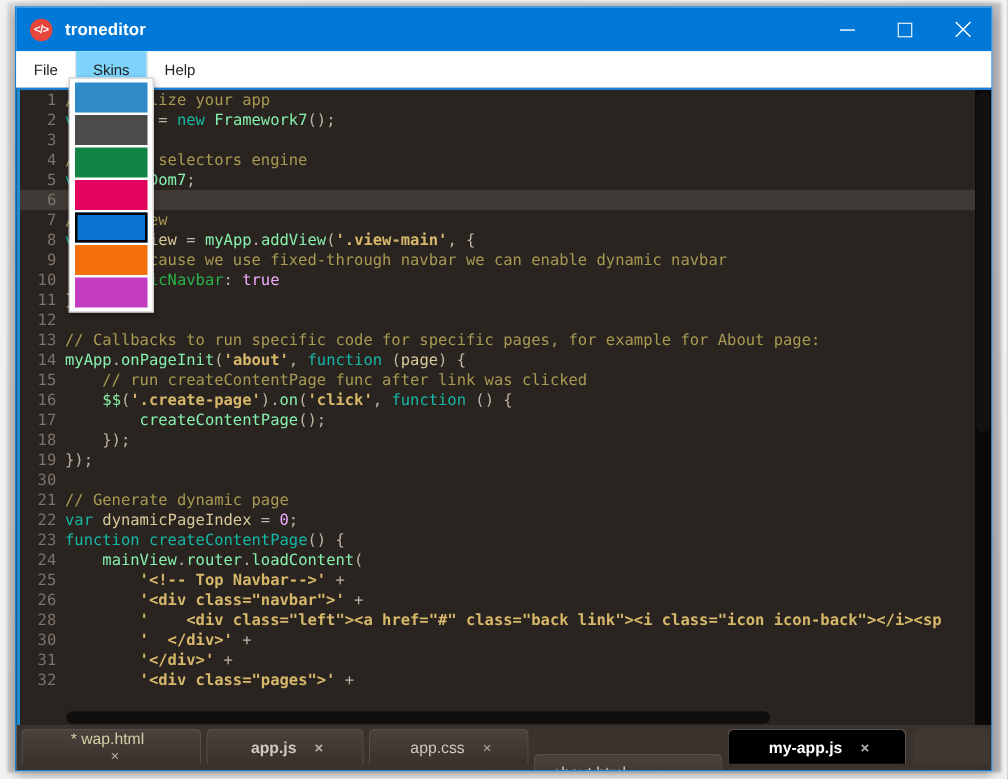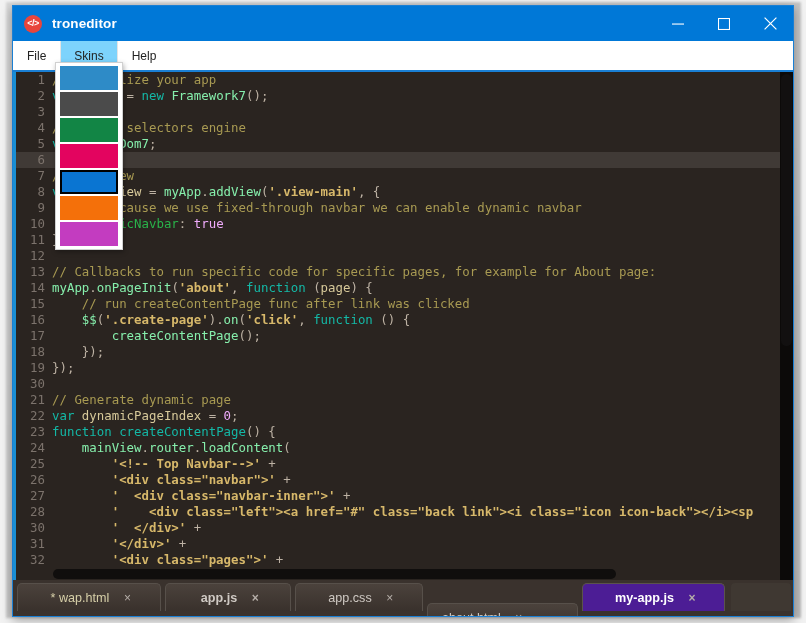--- a/index.html
+++ b/index.html
@@ -255,21 +255,21 @@
     flex: 0 0 auto;
   }
   .tab .tab-label { margin-right: 12px; }
   .tab .tab-close {
     color: #b5aea8;
     font-size: 12px;
     width: 12px;
     text-align: center;
   }
   .tab.active {
-    background: #4c1d95;
+    background: #000000;
     border-color: #5b534d;
     color: #ffffff;
     font-weight: bold;
   }
   .tab.modified .tab-label { color: #d6cfa8; }
   #tab-filler {
     flex: 1 1 auto;
     height: 28px;
     background: #3f3832;
     border-radius: 4px 4px 0 0;
@@ -335,37 +335,36 @@
             <div class="code-line"><span class="lineno">17</span><span class="linetext"><span class="t-var">        </span><span class="t-fn">createContentPage</span><span class="t-punc">();</span></span></div>
             <div class="code-line"><span class="lineno">18</span><span class="linetext"><span class="t-punc">    });</span></span></div>
             <div class="code-line"><span class="lineno">19</span><span class="linetext"><span class="t-punc">});</span></span></div>
             <div class="code-line"><span class="lineno">30</span><span class="linetext"></span></div>
             <div class="code-line"><span class="lineno">21</span><span class="linetext"><span class="t-cm">// Generate dynamic page</span></span></div>
             <div class="code-line"><span class="lineno">22</span><span class="linetext"><span class="t-kw">var</span><span class="t-var"> dynamicPageIndex </span><span class="t-punc">= </span><span class="t-num">0</span><span class="t-punc">;</span></span></div>
             <div class="code-line"><span class="lineno">23</span><span class="linetext"><span class="t-kw">function</span><span class="t-var"> </span><span class="t-kw">createContentPage</span><span class="t-punc">() {</span></span></div>
             <div class="code-line"><span class="lineno">24</span><span class="linetext"><span class="t-var">    </span><span class="t-fn">mainView</span><span class="t-punc">.</span><span class="t-fn">router</span><span class="t-punc">.</span><span class="t-fn">loadContent</span><span class="t-punc">(</span></span></div>
             <div class="code-line"><span class="lineno">25</span><span class="linetext"><span class="t-var">        </span><span class="t-str">'&lt;!-- Top Navbar--&gt;'</span><span class="t-punc"> +</span></span></div>
             <div class="code-line"><span class="lineno">26</span><span class="linetext"><span class="t-var">        </span><span class="t-str">'&lt;div class="navbar"&gt;'</span><span class="t-punc"> +</span></span></div>
-            <div class="code-line"><span class="lineno">27</span><span class="linetext"><span class="t-var">        </span><span class="t-str">'  &lt;div class="navbar-inner"&gt;'</span><span class="t-punc"> +</span></span></div>
             <div class="code-line"><span class="lineno">28</span><span class="linetext"><span class="t-var">        </span><span class="t-str">'    &lt;div class="left"&gt;&lt;a href="#" class="back link"&gt;&lt;i class="icon icon-back"&gt;&lt;/i&gt;&lt;sp</span></span></div>
             <div class="code-line"><span class="lineno">30</span><span class="linetext"><span class="t-var">        </span><span class="t-str">'  &lt;/div&gt;'</span><span class="t-punc"> +</span></span></div>
             <div class="code-line"><span class="lineno">31</span><span class="linetext"><span class="t-var">        </span><span class="t-str">'&lt;/div&gt;'</span><span class="t-punc"> +</span></span></div>
             <div class="code-line"><span class="lineno">32</span><span class="linetext"><span class="t-var">        </span><span class="t-str">'&lt;div class="pages"&gt;'</span><span class="t-punc"> +</span></span></div>
           </div>
         <div id="vscroll">
           <div id="vthumb"></div>
         </div>
         <div id="hscroll">
           <div id="hthumb"></div>
         </div>
       </div>
     </div>
 
     <div id="tabbar">
-        <div class="tab modified" style="width: 144px; justify-content: center;">
+        <div class="tab modified" style="width: 144px; justify-content: center; flex-direction: column;">
           <span class="tab-label">* wap.html</span>
           <span class="tab-close">×</span>
         </div>
         <div class="tab" style="width: 126px; justify-content: center; font-weight: bold;">
           <span class="tab-label">app.js</span>
           <span class="tab-close">×</span>
         </div>
         <div class="tab" style="width: 128px; justify-content: center;">
           <span class="tab-label">app.css</span>
           <span class="tab-close">×</span>

